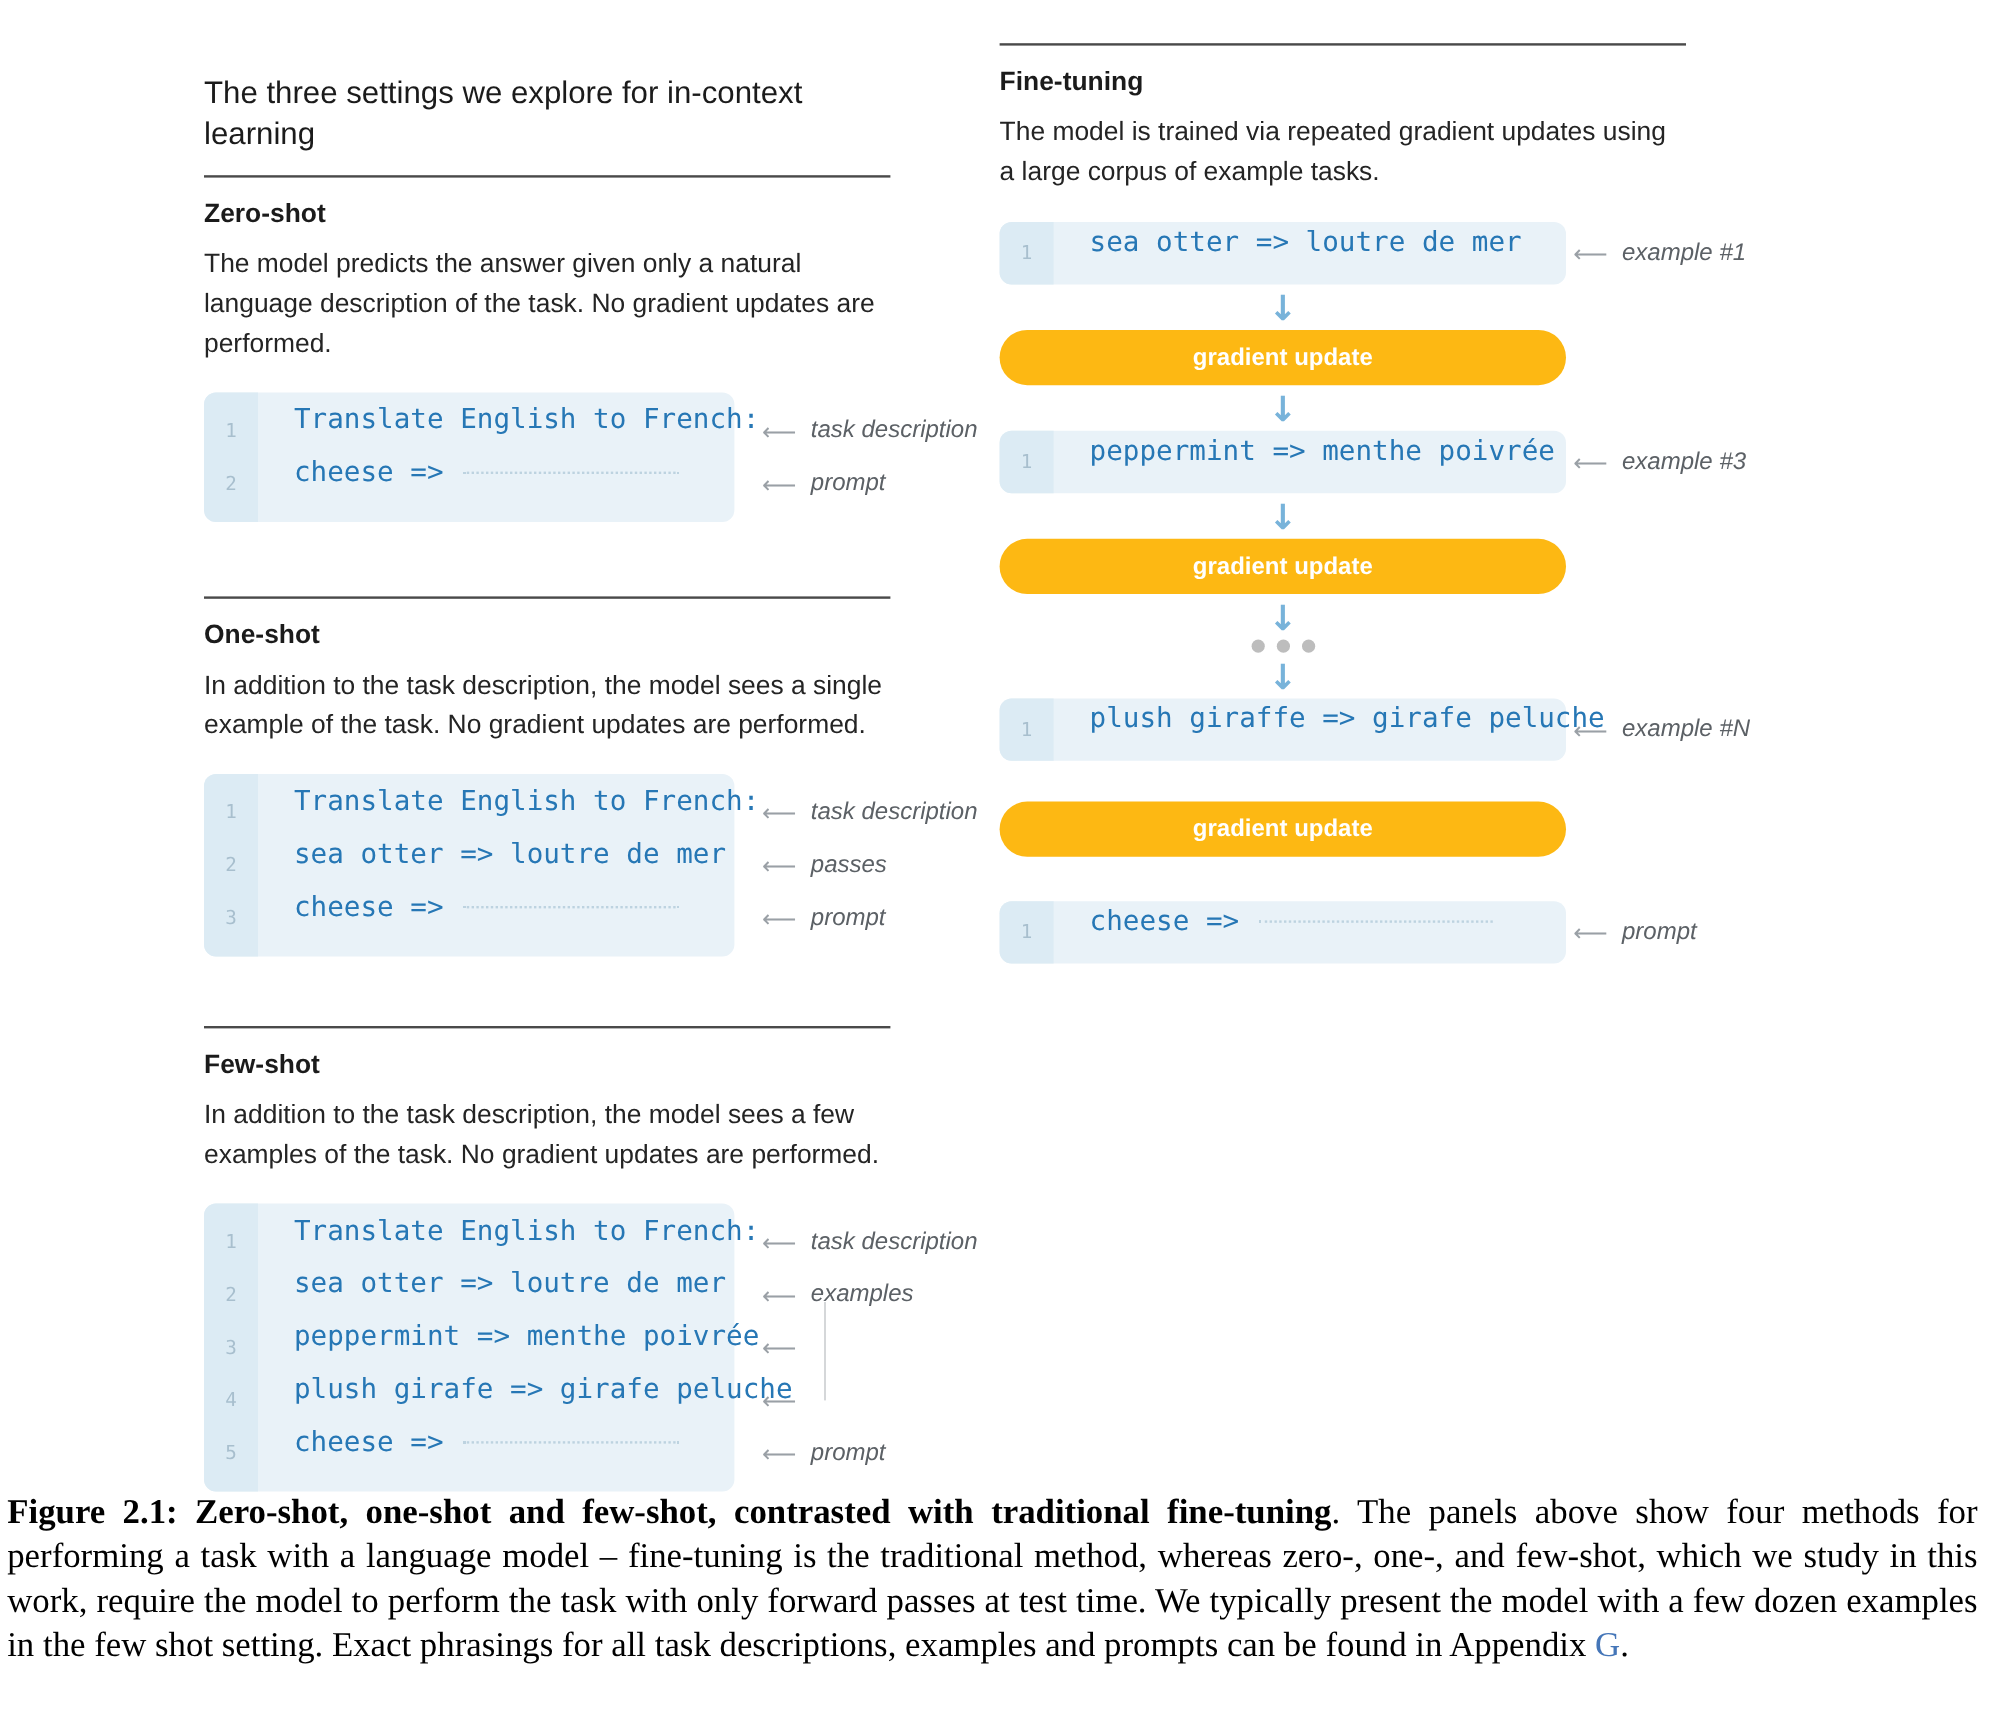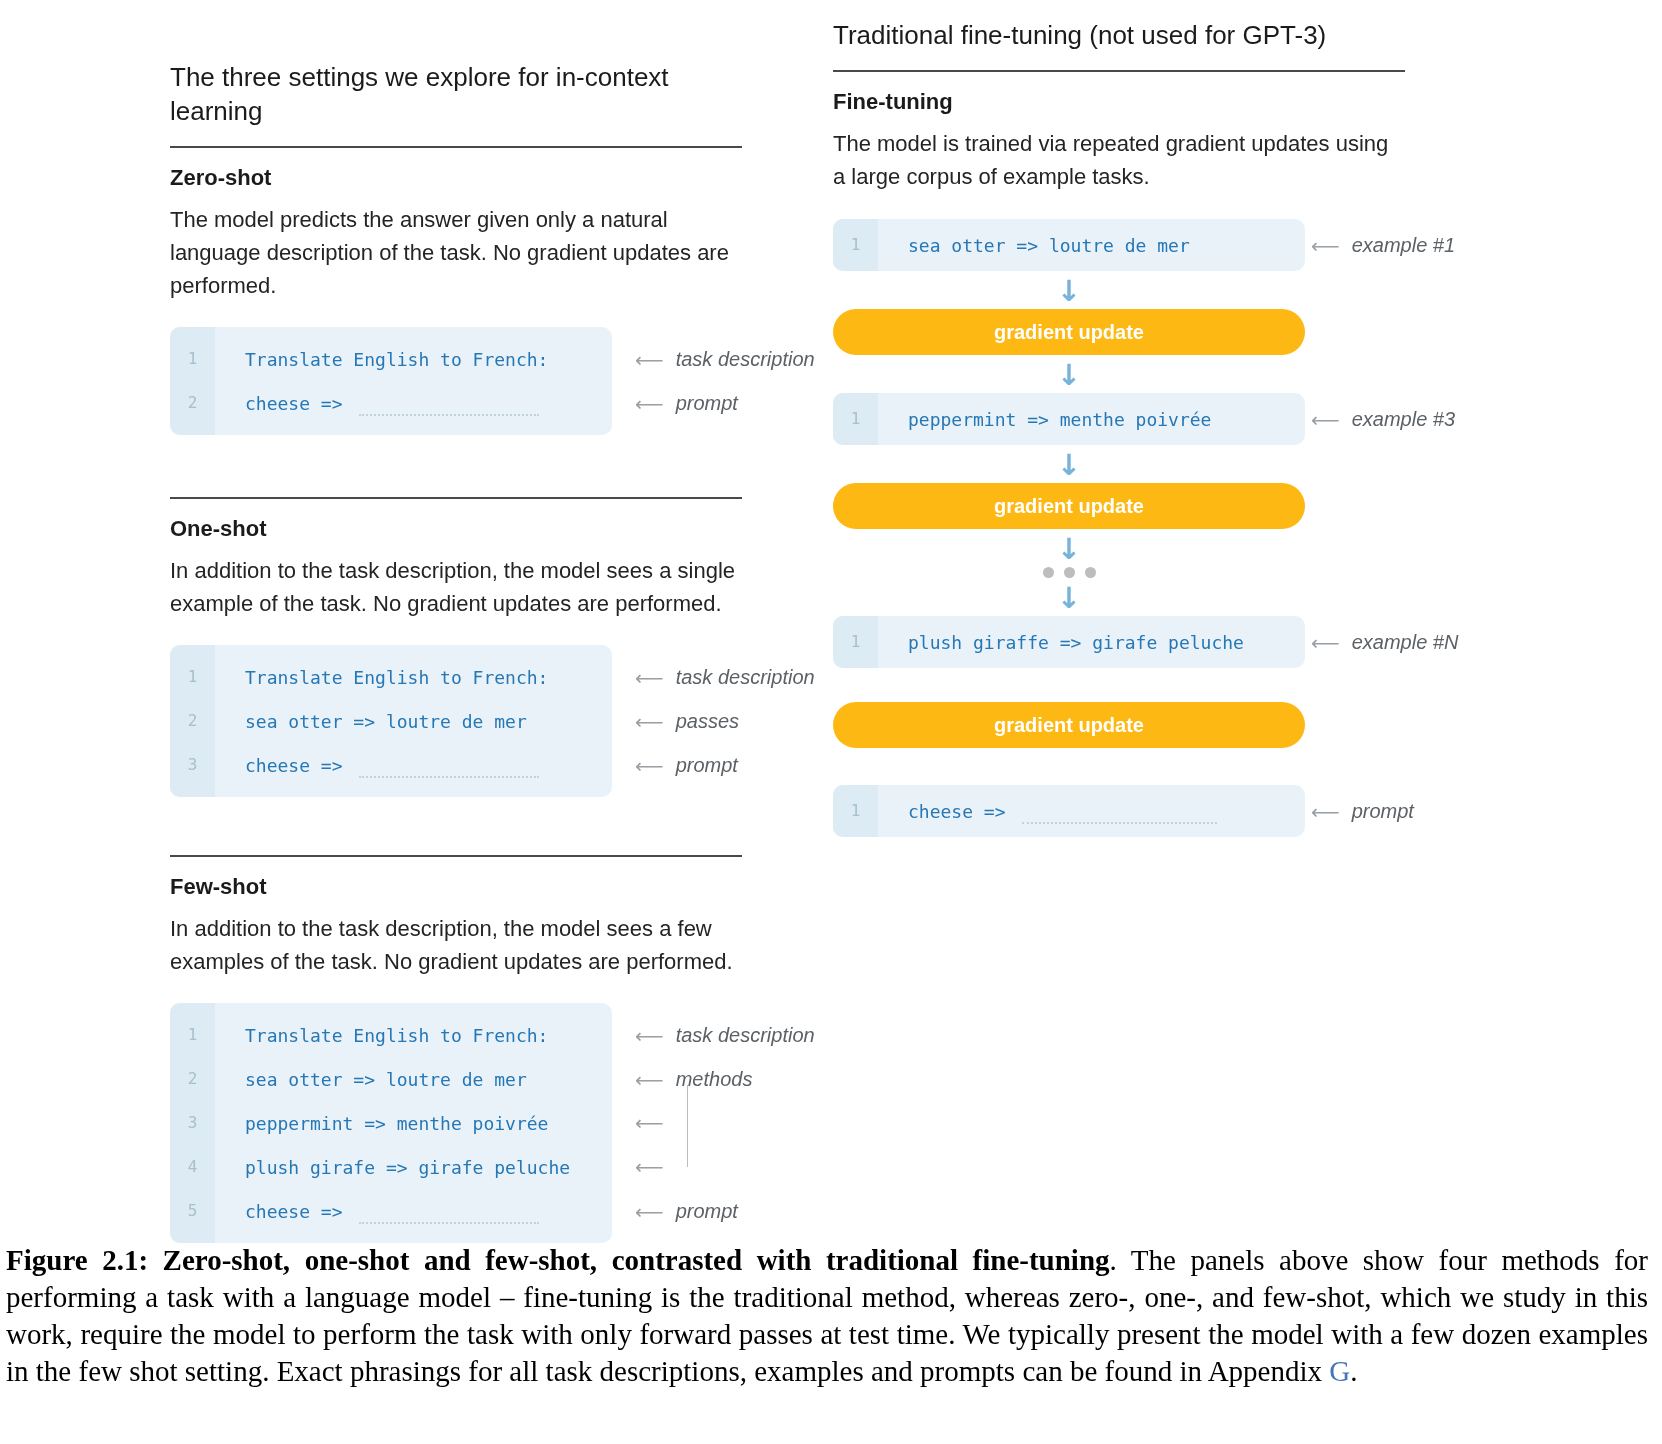--- a/index.html
+++ b/index.html
@@ -28,22 +28,22 @@
     position:absolute; left:0; top:0; bottom:0; width:45px;
     background:#dcebf4; border-radius:10px 0 0 10px;
   }
   .ln {
     display:block; height:44px; line-height:44px; text-align:center;
     font-family:"DejaVu Sans Mono", monospace; font-size:16px; color:#a8bfce;
   }
   .gutter-inner { padding:10px 0; }
   .lines { margin-left:45px; padding-left:30px; }
   .code-line {
-    height:44px; display:flex; align-items:center;
-    font-family:"DejaVu Sans Mono", monospace; font-size:18px; color:#2677b5;
+    height:44px; display:flex; align-items:flex-start;
+    font-family:"DejaVu Sans Mono", monospace; font-size:23px; color:#2677b5;
     white-space:pre;
   }
   .dotted-fill {
     display:inline-block; height:1px; border-bottom:2px dotted #bdd3e0;
     margin-left:16px; transform:translateY(12px);
   }
   .dotted-fill.w180 { width:180px; }
   .dotted-fill.w195 { width:195px; }
 
   
@@ -175,38 +175,37 @@
         <div class="code-line"><span>peppermint =&gt; menthe poivrée</span></div>
         <div class="code-line"><span>plush girafe =&gt; girafe peluche</span></div>
         <div class="code-line"><span>cheese =&gt;</span><span class="dotted-fill w180"></span></div>
       </div>
       <div class="anno anno-left" style="top:32px">
         <span class="arrow-glyph">⟵</span>
         <span class="anno-label">task description</span>
       </div>
       <div class="anno anno-left" style="top:76px">
         <span class="arrow-glyph">⟵</span>
-        <span class="anno-label">methods</span>
+        <span class="anno-label">examples</span>
       </div>
       <div class="anno anno-left" style="top:120px">
         <span class="arrow-glyph">⟵</span>
       </div>
       <div class="anno anno-left" style="top:164px">
         <span class="arrow-glyph">⟵</span>
       </div>
       <div class="bracket-spine" style="top:82px;height:82px"></div>
       <div class="anno anno-left" style="top:208px">
         <span class="arrow-glyph">⟵</span>
         <span class="anno-label">prompt</span>
       </div>
     </div>
   </div>
 
   <div class="col col-right">
-    <div class="col-header">Traditional fine-tuning (not used for GPT-3)</div>
     <div class="rule"></div>
 
     <div class="sec-title">Fine-tuning</div>
     <div class="sec-desc">The model is trained via repeated gradient updates using a large corpus of example tasks.</div>
 
     <div class="code-panel wide ft-panel">
       <div class="gutter">
         <div class="gutter-inner">
             <span class="ln">1</span>
           </div>

